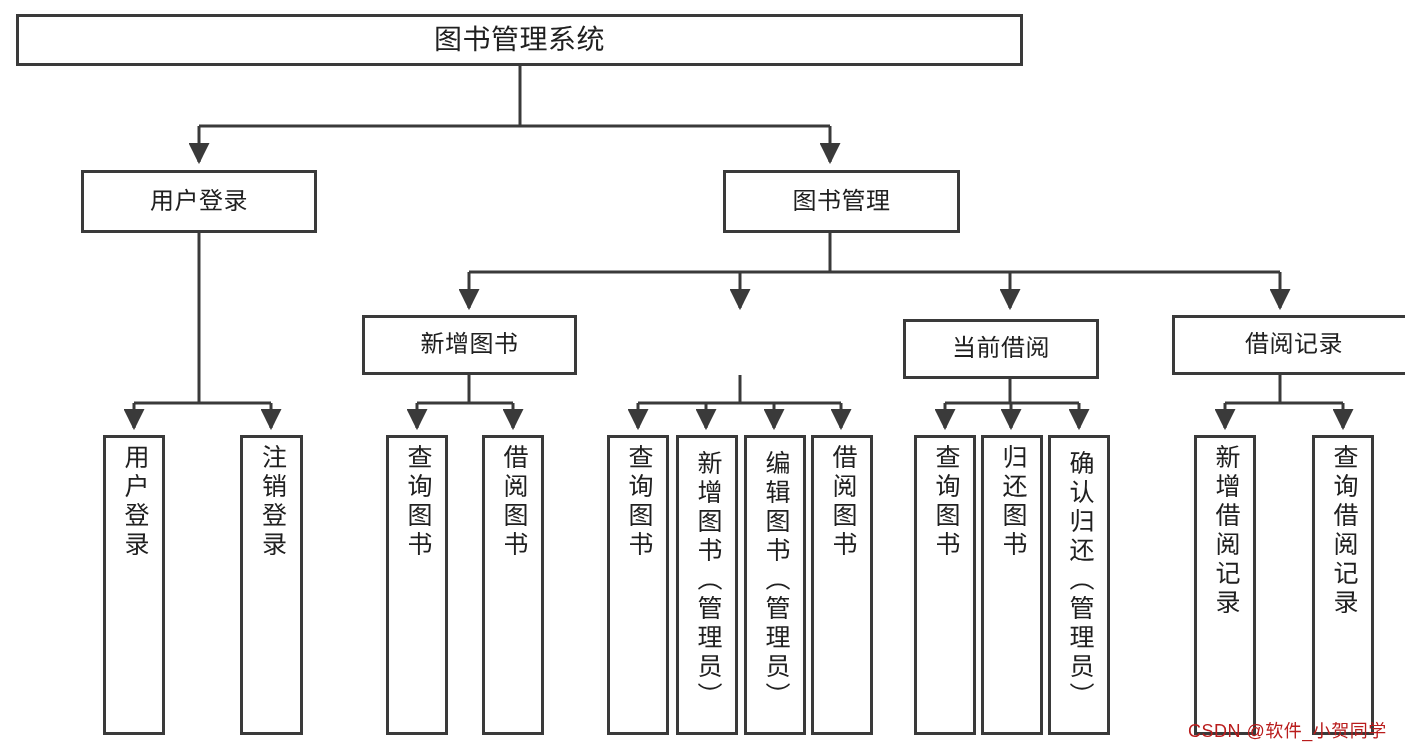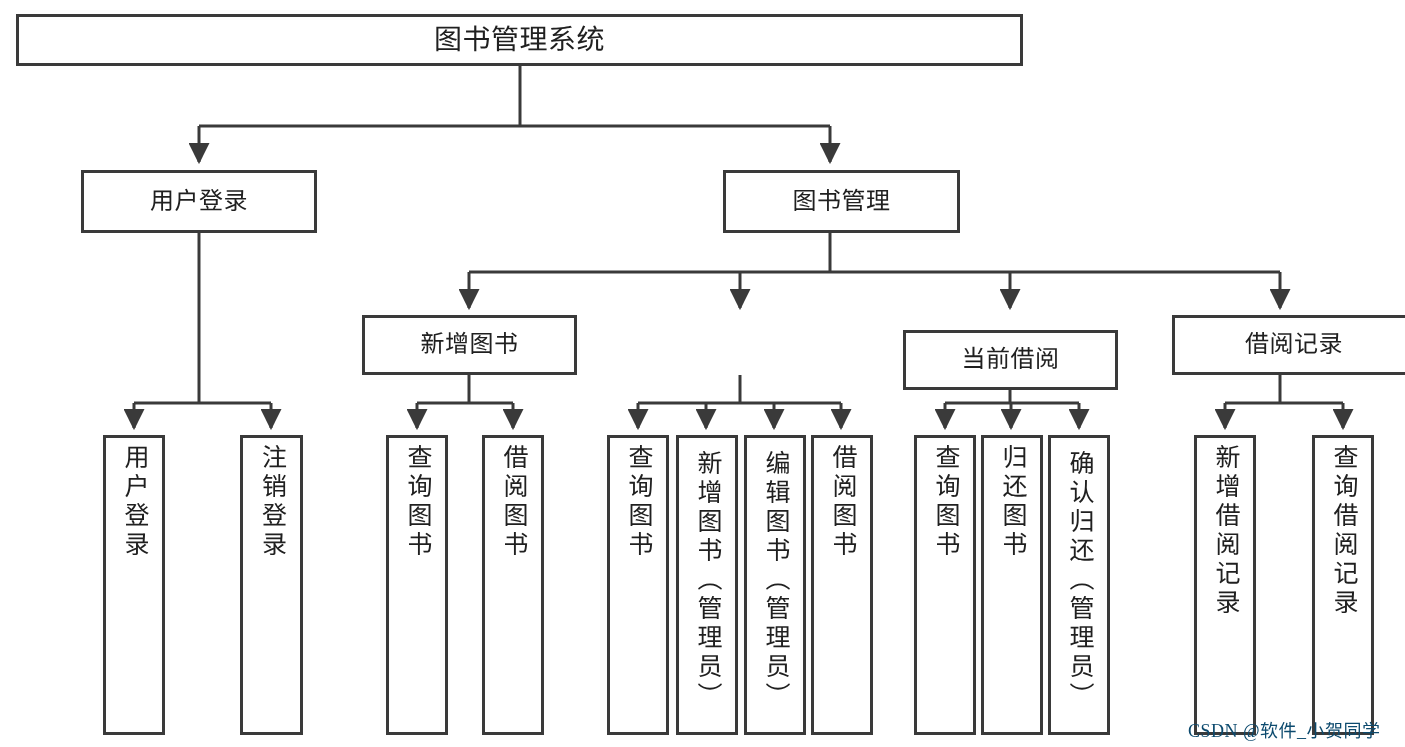--- a/index.html
+++ b/index.html
@@ -60,25 +60,25 @@
     letter-spacing: 4px;
     white-space: nowrap;
     margin: 0 auto;
   }
   .node.v.mid .label { margin-top: 6px; }
   .watermark {
     position: absolute;
     left: 1188px;
     top: 716px;
     font-size: 18px;
-    color: #0c4a6e;
+    color: #b91c1c;
     letter-spacing: 0.5px;
     white-space: nowrap;
     z-index: 3;
-    font-family: Liberation Serif, serif;
+    font-family: Liberation Sans, sans-serif;
   }
 </style>
 </head>
 <body>
 
 <div id="canvas">
 
   <svg id="edges" viewBox="0 0 1405 747" width="1405" height="747" xmlns="http://www.w3.org/2000/svg">
     <defs>
       <marker id="arrowhead" viewBox="0 0 10 10" refX="9" refY="5" markerWidth="7" markerHeight="7" orient="auto-start-reverse">
@@ -136,21 +136,21 @@
   <div class="node h" style="left:81px; top:170px; width:236px; height:63px;">
     <span class="label">用户登录</span>
   </div>
   <div class="node h" style="left:711px; top:170px; width:237px; height:63px;margin-left:12px;">
     <span class="label">图书管理</span>
   </div>
 
   <div class="node h" style="left:362px; top:315px; width:215px; height:60px;">
     <span class="label">新增图书</span>
   </div>
-  <div class="node h" style="left:903px; top:330px; width:215px; height:60px;">
+  <div class="node h" style="left:903px; top:319px; width:196px; height:60px;">
     <span class="label">当前借阅</span>
   </div>
   <div class="node h" style="left:1172px; top:315px; width:244px; height:60px;">
     <span class="label">借阅记录</span>
   </div>
 
   <div class="node v" style="left:103px; top:435px; width:62px; height:300px;">
     <span class="label">用户登录</span>
   </div>
   <div class="node v" style="left:240px; top:435px; width:63px; height:300px;">

